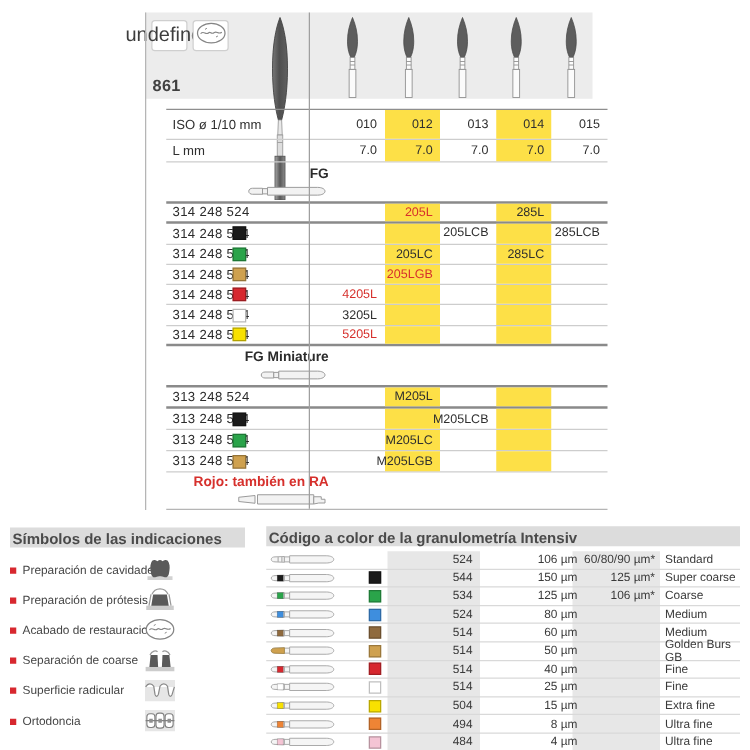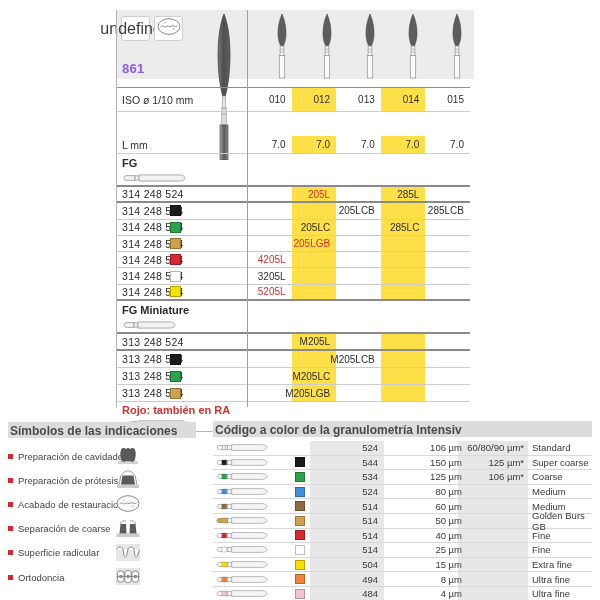--- a/index.html
+++ b/index.html
@@ -4,34 +4,34 @@
 <style>
   html,body{margin:0;padding:0;}
   body{width:600px;height:600px;background:#ffffff;font-family:"Liberation Sans",sans-serif;color:#3d3d3d;}
   #canvas{position:relative;width:600px;height:600px;overflow:hidden;background:#fff;}
   .abs{position:absolute;}
 
   
   .band{left:116px;top:10px;width:358px;height:69px;background:#ececec;}
   .band-icons{position:absolute;left:5px;top:6px;display:flex;gap:4px;}
   .ibox{width:27px;height:23px;background:#fff;border:1px solid #cfcfcf;border-radius:3px;display:flex;align-items:center;justify-content:center;}
-  .model{position:absolute;left:6px;top:51px;font-weight:bold;font-size:13px;color:#8b5cf6;letter-spacing:.3px;}
+  .model{position:absolute;left:6px;top:51px;font-weight:bold;font-size:13px;color:#404040;letter-spacing:.3px;}
   .ledge{left:116px;top:10px;width:1px;height:398px;background:#b5b5b5;}
   .vdiv{left:247px;top:10px;width:1px;height:397px;background:#9f9f9f;}
   .smallbur{position:absolute;top:3px;}
   .bigbur{left:213px;top:12px;}
 
-  .ptable{left:117px;top:87px;width:353px;border-top:1px solid #8e8e8e;}
+  .ptable{left:133px;top:87px;width:353px;border-top:1px solid #8e8e8e;text-align:right;}
   .prow{display:flex;box-sizing:border-box;border-bottom:1px solid #cdcdcd;}
   .prow .lbl{width:130px;box-sizing:border-box;position:relative;display:flex;align-items:center;padding-left:5px;}
   .prow .c{width:44.6px;box-sizing:border-box;display:flex;align-items:center;justify-content:flex-end;padding-right:6px;font-size:10px;color:#2f2f2f;}
   .c.stripe{background:#fde047;}
   .c.red{color:#d6302c;}
   .row-iso{height:24px;}
-  .row-l{height:18px;margin-top:24px;}
+  .row-l{height:18px;}
   .hdrlbl{font-size:10.5px;color:#2f2f2f;}
   .row-sect{height:33px;border-bottom:2px solid #8a8a8a;}
   .row-sect .lbl{display:block;padding-top:3px;}
   .sectlbl{font-weight:bold;font-size:11px;color:#2b2b2b;}
   .row-data{height:16.3px;}
   .row-data.fgm{height:17px;}
   .row-data.heavy{border-bottom:2px solid #8a8a8a;}
   .code{font-size:10.5px;letter-spacing:.3px;color:#2b2b2b;}
   .swatch{position:absolute;left:53px;top:50%;margin-top:-5.5px;width:11px;height:11px;box-sizing:border-box;border:1px solid rgba(0,0,0,.28);}
   .row-rojo{height:30px;border-bottom:1px solid #b5b5b5;}

